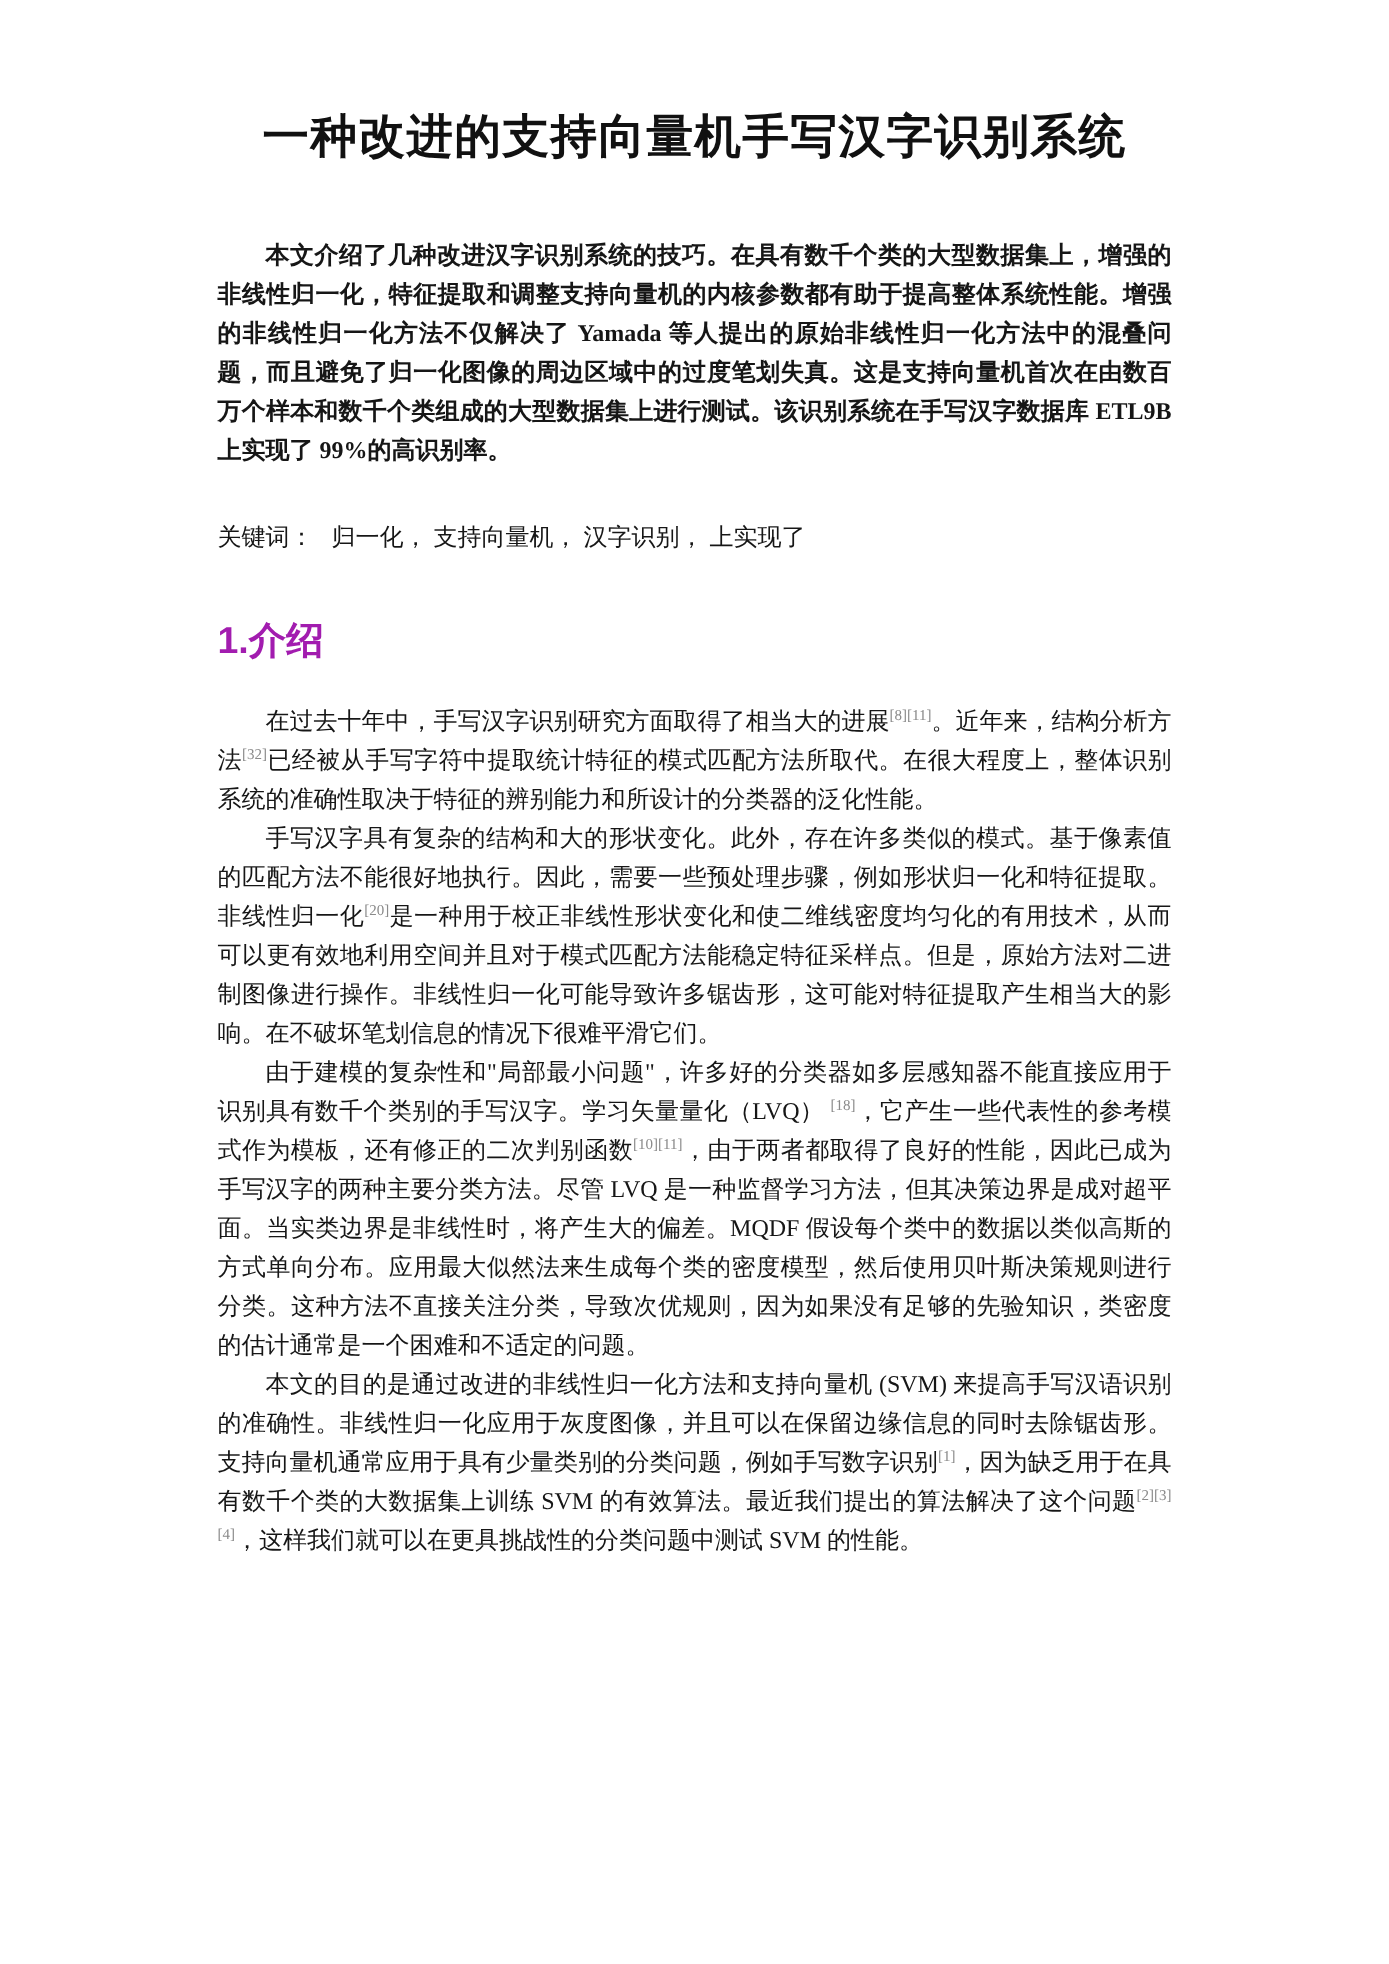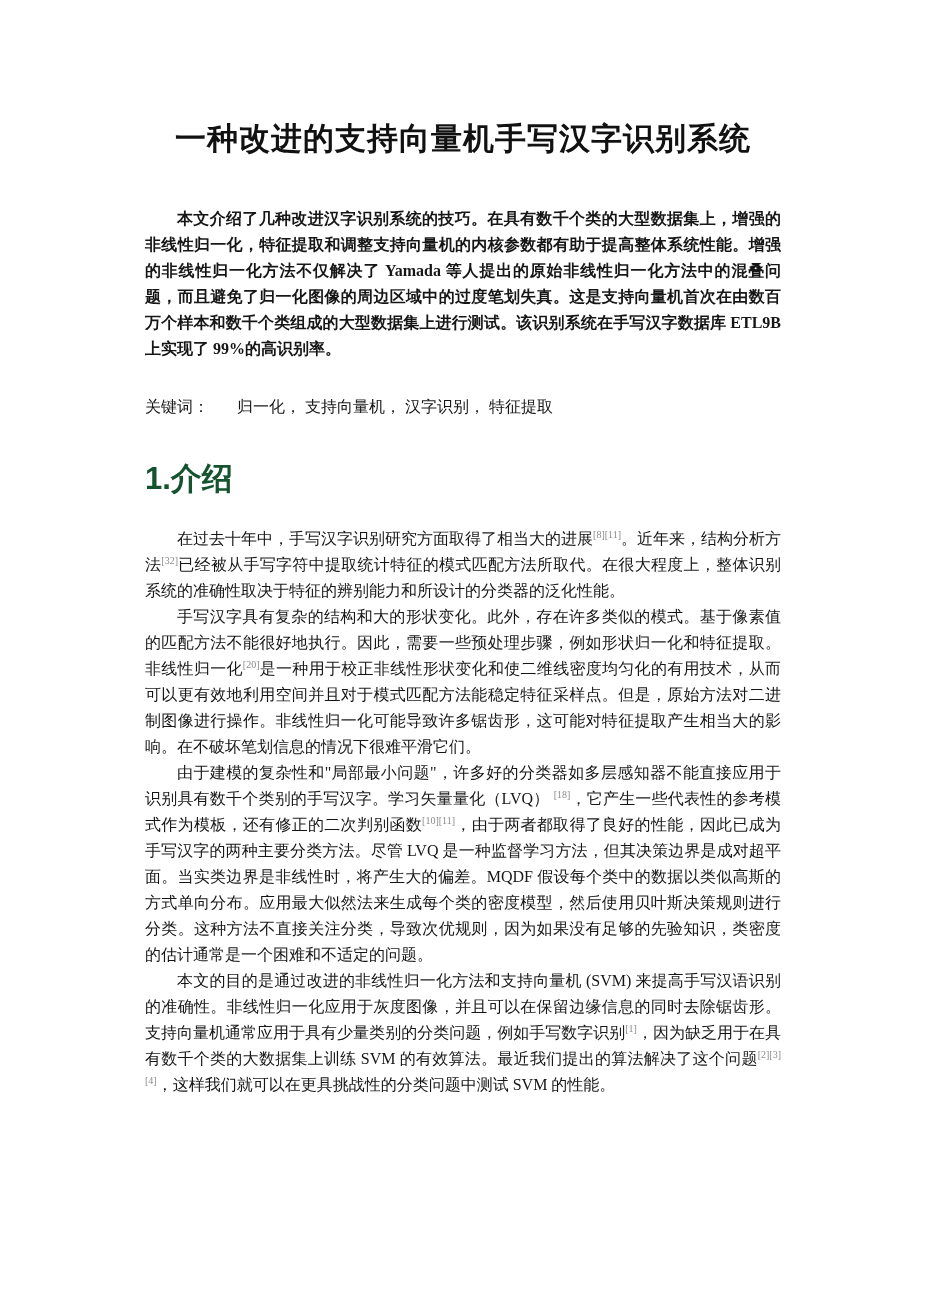--- a/index.html
+++ b/index.html
@@ -3,21 +3,21 @@
 <meta charset="utf-8">
 <style>
   * { box-sizing: border-box; }
   html, body { margin: 0; padding: 0; background: #ffffff; }
   .page {
     position: relative;
     width: 926px;
     height: 1309px;
     margin: 0 auto;
     background: #ffffff;
-    padding: 118px 145px 0 145px;
+    padding: 70px 145px 0 145px;
     color: #161616;
     font-family: "Liberation Serif", serif;
     overflow: hidden;
   }
   .title {
     font-family: "Liberation Sans", sans-serif;
     font-size: 31px;
     font-weight: 700;
     text-align: center;
     letter-spacing: 1px;
@@ -26,63 +26,63 @@
   }
   .h-abstract {
     font-family: "Liberation Sans", sans-serif;
     font-size: 22px;
     font-weight: 700;
     margin: 0 0 30px 0;
     color: #111111;
   }
   .h-section {
     font-family: "Liberation Sans", sans-serif;
-    font-size: 31px;
+    font-size: 25px;
     font-weight: 700;
     margin: 0 0 26px 0;
-    color: #14532d;
+    color: #a21caf;
   }
   .para {
     font-size: 16px;
     line-height: 26px;
     text-align: justify;
     text-justify: inter-ideograph;
     text-indent: 2em;
     margin: 0;
   }
   .abstract-text {
     margin: 0 0 32px 0;
     font-weight: bold;
   }
   .keywords {
     font-size: 16px;
     line-height: 26px;
     margin: 0 0 38px 0;
   }
   .keywords .kw-label {
-    margin-right: 28px;
+    margin-right: 12px;
   }
   sup.cite {
     font-size: 10px;
     line-height: 0;
     color: #8a8a8a;
     letter-spacing: 0;
   }
 </style>
 </head>
 <body>
 
 <div class="page">
 
   <h1 class="title">一种改进的支持向量机手写汉字识别系统</h1>
 
 
   <p class="para abstract-text">本文介绍了几种改进汉字识别系统的技巧。在具有数千个类的大型数据集上，增强的非线性归一化，特征提取和调整支持向量机的内核参数都有助于提高整体系统性能。增强的非线性归一化方法不仅解决了 Yamada 等人提出的原始非线性归一化方法中的混叠问题，而且避免了归一化图像的周边区域中的过度笔划失真。这是支持向量机首次在由数百万个样本和数千个类组成的大型数据集上进行测试。该识别系统在手写汉字数据库 ETL9B 上实现了 99%的高识别率。</p>
 
-  <p class="keywords"><span class="kw-label">关键词：</span><span>归一化， 支持向量机， 汉字识别， 特征提取</span></p>
+  <p class="keywords"><span class="kw-label">关键词：</span><span>归一化， 支持向量机， 汉字识别， 上实现了</span></p>
 
   <h2 class="h-section">1.介绍</h2>
 
   <p class="para"><span>在过去十年中，手写汉字识别研究方面取得了相当大的进展</span><sup class="cite">[8][11]</sup><span>。近年来，结构分析方法</span><sup class="cite">[32]</sup><span>已经被从手写字符中提取统计特征的模式匹配方法所取代。在很大程度上，整体识别系统的准确性取决于特征的辨别能力和所设计的分类器的泛化性能。</span></p>
 
   <p class="para"><span>手写汉字具有复杂的结构和大的形状变化。此外，存在许多类似的模式。基于像素值的匹配方法不能很好地执行。因此，需要一些预处理步骤，例如形状归一化和特征提取。非线性归一化</span><sup class="cite">[20]</sup><span>是一种用于校正非线性形状变化和使二维线密度均匀化的有用技术，从而可以更有效地利用空间并且对于模式匹配方法能稳定特征采样点。但是，原始方法对二进制图像进行操作。非线性归一化可能导致许多锯齿形，这可能对特征提取产生相当大的影响。在不破坏笔划信息的情况下很难平滑它们。</span></p>
 
   <p class="para"><span>由于建模的复杂性和"局部最小问题"，许多好的分类器如多层感知器不能直接应用于识别具有数千个类别的手写汉字。学习矢量量化（LVQ） </span><sup class="cite">[18]</sup><span>，它产生一些代表性的参考模式作为模板，还有修正的二次判别函数</span><sup class="cite">[10][11]</sup><span>，由于两者都取得了良好的性能，因此已成为手写汉字的两种主要分类方法。尽管 LVQ 是一种监督学习方法，但其决策边界是成对超平面。当实类边界是非线性时，将产生大的偏差。MQDF 假设每个类中的数据以类似高斯的方式单向分布。应用最大似然法来生成每个类的密度模型，然后使用贝叶斯决策规则进行分类。这种方法不直接关注分类，导致次优规则，因为如果没有足够的先验知识，类密度的估计通常是一个困难和不适定的问题。</span></p>
 
   <p class="para"><span>本文的目的是通过改进的非线性归一化方法和支持向量机 (SVM) 来提高手写汉语识别的准确性。非线性归一化应用于灰度图像，并且可以在保留边缘信息的同时去除锯齿形。支持向量机通常应用于具有少量类别的分类问题，例如手写数字识别</span><sup class="cite">[1]</sup><span>，因为缺乏用于在具有数千个类的大数据集上训练 SVM 的有效算法。最近我们提出的算法解决了这个问题</span><sup class="cite">[2][3][4]</sup><span>，这样我们就可以在更具挑战性的分类问题中测试 SVM 的性能。</span></p>

